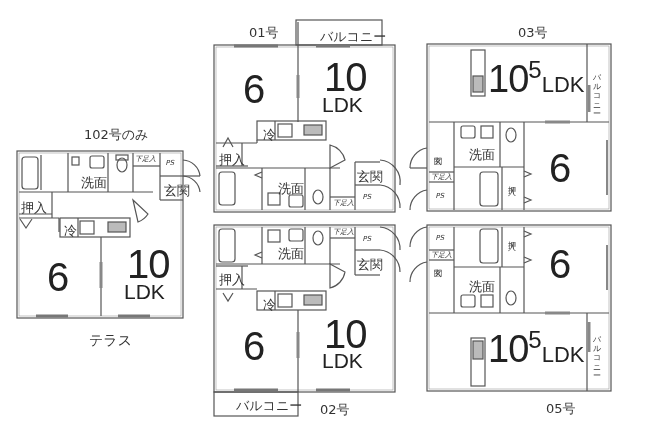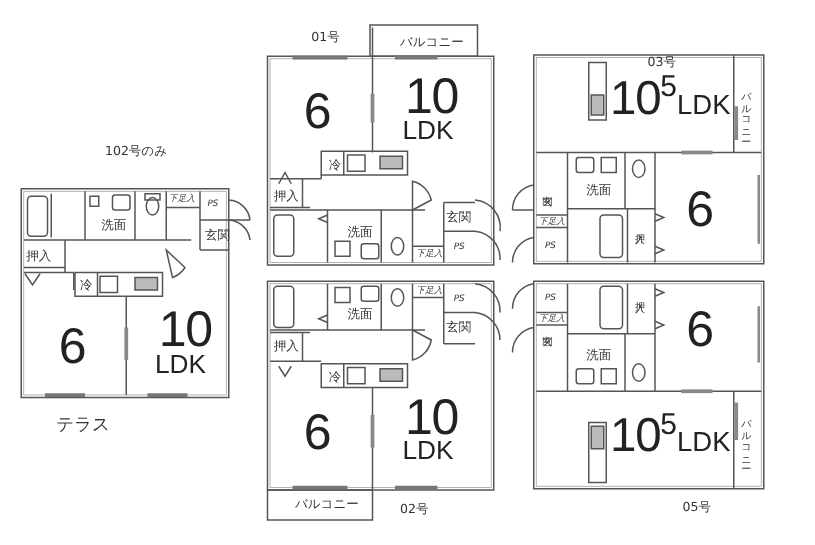--- a/index.html
+++ b/index.html
@@ -1,29 +1,29 @@
 <!DOCTYPE html>
 <html><head>
 <meta charset="utf-8">
 <style>
   html, body { margin:0; padding:0; background:#ffffff; }
   body { width:652px; height:436px; position:relative; overflow:hidden; font-family:"DejaVu Sans", sans-serif; color:#222; }
   svg { position:absolute; left:0; top:0; }
   .t { position:absolute; white-space:nowrap; color:#333; line-height:1; }
-  .small { font-size:10px; }
+  .small { font-size:13px; }
   .tiny { font-size:7px;font-style:italic; }
   .big { font-family:"Liberation Sans", sans-serif; color:#222; }
   .num6 { font-size:40px; }
   .num10 { font-size:40px; letter-spacing:-1px; }
   .ldk { font-size:21px; }
   .num105 { font-size:38px; letter-spacing:-1px; }
   .sup5 { font-size:24px; vertical-align:top; position:relative; top:-2px; }
   .ldk2 { font-size:22px; }
   .vert { writing-mode:vertical-rl; font-size:8px; letter-spacing:1px; }
-  .terrace { font-size:14px; color:#333; }
+  .terrace { font-size:14px; color:#333;margin-left:44px; }
 </style>
 </head>
 <body>
 
 <svg width="652" height="436" viewBox="0 0 652 436">
   <g stroke="#555" stroke-width="1.2" fill="none">
 
     <g>
       <rect x="17" y="151" width="166" height="167"></rect>
       <rect x="19" y="153" width="162" height="163" stroke="#999" stroke-width="0.6"></rect>
@@ -199,21 +199,21 @@
       <ellipse cx="511" cy="298" rx="5" ry="7"></ellipse>
       <path d="M427 227 A20 20 0 0 0 410 247"></path>
       <path d="M427 262 A20 20 0 0 0 410 282"></path>
       <path d="M524 231 L531 234 L524 237"></path>
       <path d="M524 257 L531 260 L524 263"></path>
     </g>
   </g>
 </svg>
 
 <div>
-  <span class="t small" style="left:84px;top:117px;">102号のみ</span>
+  <span class="t small" style="left:84px;top:128px;">102号のみ</span>
   <span class="t small" style="left:81px;top:176px;">洗面</span>
   <span class="t tiny" style="left:135px;top:156px;">下足入</span>
   <span class="t tiny" style="left:166px;top:160px;">PS</span>
   <span class="t small" style="left:164px;top:184px;">玄関</span>
   <span class="t small" style="left:21px;top:201px;">押入</span>
   <span class="t small" style="left:64px;top:224px;">冷</span>
   <span class="t big num6" style="left:47px;top:257px;">6</span>
   <span class="t big num10" style="left:127px;top:244px;">10</span>
   <span class="t big ldk" style="left:124px;top:281px;">LDK</span>
   <span class="t terrace" style="left:45px;top:333px;">テラス</span>
@@ -241,21 +241,21 @@
   <span class="t small" style="left:219px;top:273px;">押入</span>
   <span class="t small" style="left:263px;top:298px;">冷</span>
   <span class="t big num6" style="left:243px;top:326px;">6</span>
   <span class="t big num10" style="left:324px;top:314px;">10</span>
   <span class="t big ldk" style="left:322px;top:350px;">LDK</span>
   <span class="t small" style="left:236px;top:399px;">バルコニー</span>
   <span class="t small" style="left:320px;top:403px;">02号</span>
 </div>
 
 <div>
-  <span class="t small" style="left:518px;top:26px;margin-top:20px;">03号</span>
+  <span class="t small" style="left:518px;top:26px;">03号</span>
   <span class="t big" style="left:488px;top:60px;">
     <span class="num105">10</span><span class="sup5">5</span><span class="ldk2">LDK</span>
   </span>
   <span class="t vert" style="left:592px;top:68px;">バルコニー</span>
   <span class="t small" style="left:469px;top:148px;">洗面</span>
   <span class="t vert" style="left:433px;top:150px;">玄関</span>
   <span class="t tiny" style="left:431px;top:174px;">下足入</span>
   <span class="t tiny" style="left:436px;top:193px;">PS</span>
   <span class="t vert" style="left:507px;top:180px;">押入</span>
   <span class="t big num6" style="left:549px;top:148px;">6</span>

